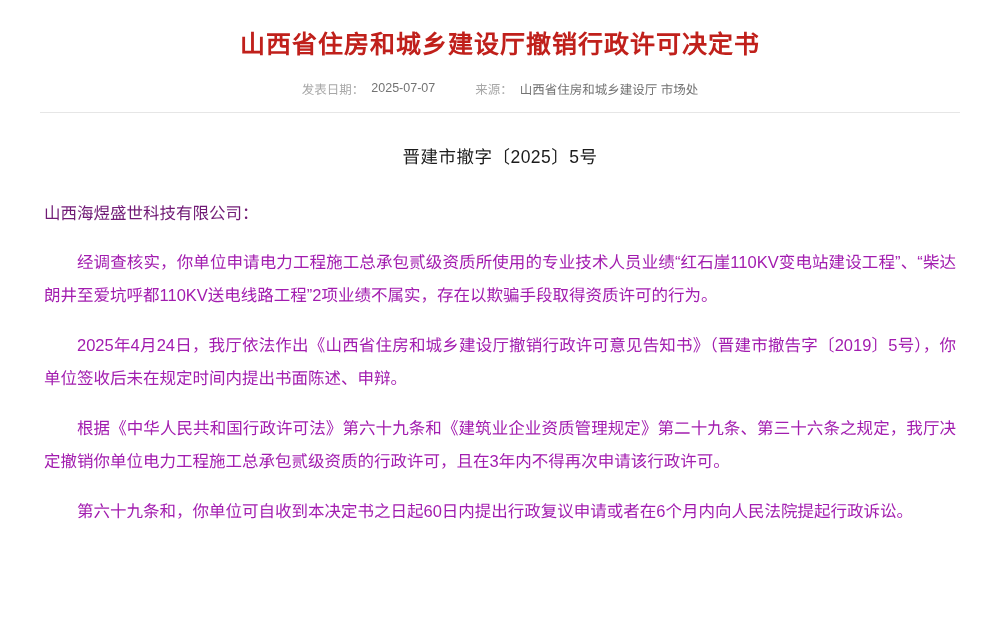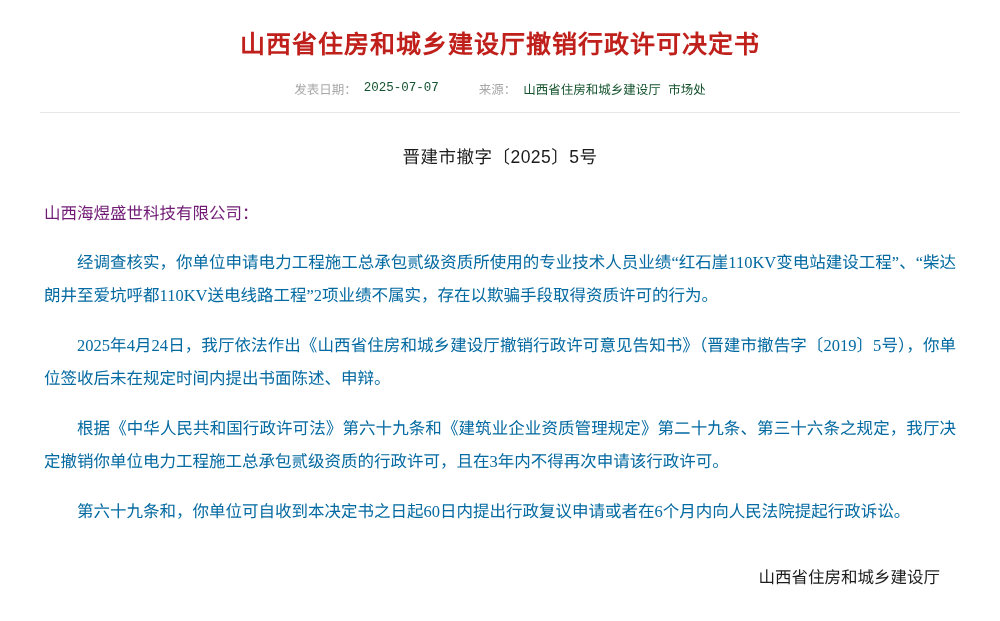--- a/index.html
+++ b/index.html
@@ -43,22 +43,21 @@
   .meta-item {
     display: flex;
     align-items: center;
     gap: 7px;
     white-space: nowrap;
   }
   .meta-label {
     color: #a8a8a8;
   }
   .meta-value {
-    color: #14532d;
-    font-family: Liberation Mono, monospace;
+    color: #737373;
   }
   .divider {
     margin: 14px 0 0 0;
     border: 0;
     border-top: 1px solid #e6e6e6;
     width: 100%;
   }
   .doc-number {
     text-align: center;
     font-size: 17.5px;
@@ -71,26 +70,25 @@
     padding: 0 4px;
   }
   .addressee {
     font-size: 16.5px;
     color: #701a75;
     line-height: 1.9;
     margin-bottom: 4px;
   }
   .para {
     font-size: 16.5px;
-    color: #0369a1;
+    color: #a21caf;
     line-height: 2.0;
     text-indent: 2em;
     text-align: justify;
     margin: 17px 0 2px 0;
-    font-family: Liberation Serif, serif;
   }
   .signature-block {
     position: absolute;
     right: 60px;
     bottom: 26px;
     text-align: right;
     font-size: 16.5px;
     color: #1c1c1c;
     line-height: 2.05;
   }
@@ -122,16 +120,15 @@
 
   <div class="body-wrap">
     <div class="addressee">山西海煜盛世科技有限公司：</div>
     <p class="para">经调查核实，你单位申请电力工程施工总承包贰级资质所使用的专业技术人员业绩“红石崖110KV变电站建设工程”、“柴达朗井至爱坑呼都110KV送电线路工程”2项业绩不属实，存在以欺骗手段取得资质许可的行为。</p>
     <p class="para">2025年4月24日，我厅依法作出《山西省住房和城乡建设厅撤销行政许可意见告知书》（晋建市撤告字〔2019〕5号），你单位签收后未在规定时间内提出书面陈述、申辩。</p>
     <p class="para">根据《中华人民共和国行政许可法》第六十九条和《建筑业企业资质管理规定》第二十九条、第三十六条之规定，我厅决定撤销你单位电力工程施工总承包贰级资质的行政许可，且在3年内不得再次申请该行政许可。</p>
     <p class="para">第六十九条和，你单位可自收到本决定书之日起60日内提出行政复议申请或者在6个月内向人民法院提起行政诉讼。</p>
   </div>
 
   <div class="signature-block">
-    <div class="sig-line">山西省住房和城乡建设厅</div>
   </div>
 
 </div>
 
 </body></html>

